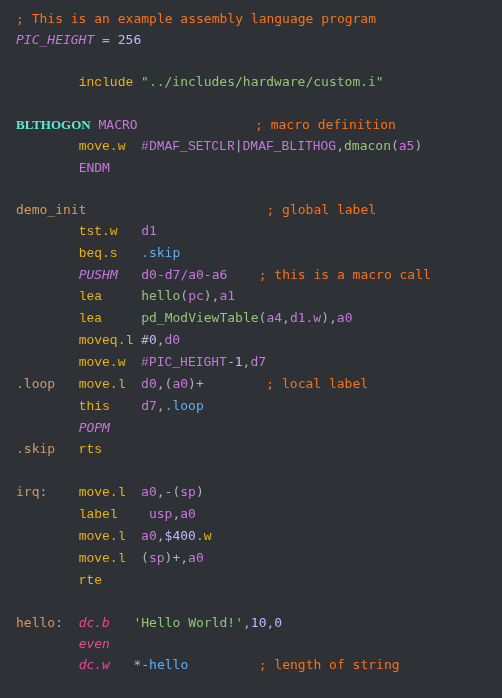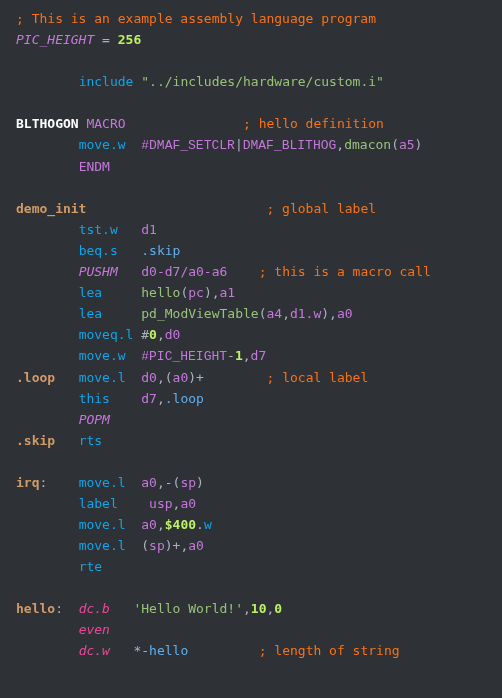--- a/index.html
+++ b/index.html
@@ -17,40 +17,40 @@
   pre.code {
     margin: 0;
     padding: 8px 12px 12px 16px;
     box-sizing: border-box;
     white-space: pre;
   }
   
   .c-comment   { color: #f97316; }
   .c-builtin   { color: #c678dd; font-family: Liberation Mono, monospace; }   
   .c-builtin-i { color: #c678dd; font-style: italic; }
-  .c-label     { color: #d19a66; font-weight: 700; margin-top: 40px; }   
-  .c-def       { color: #ffffff; font-weight: 600; }   
+  .c-label     { color: #d19a66; font-weight: 400; margin-top: 40px; }   
+  .c-def       { color: #5eead4; font-weight: 600; font-family: Liberation Serif, serif; }   
   .c-string    { color: #98c379; }   
-  .c-type      { color: #0ea5e9; }   
+  .c-type      { color: #eab308; font-family: Liberation Mono, monospace; }   
   .c-type-i    { color: #ec4899; font-style: italic; }
   .c-op        { color: #abb2bf; }   
-  .c-num       { color: #bef264; font-weight: bold; }   
+  .c-num       { color: #c4b5fd; }   
   .c-func      { color: #61afef; }   
   .c-keyword   { color: #c678dd; }   
   .c-magenta   { color: #c678dd; }
 </style>
 </head>
 <body>
 
 <pre class="code" id="code"><span><span class="c-comment">; This is an example assembly language program</span></span>
 <span><span class="c-builtin-i">PIC_HEIGHT</span><span class="c-op"> = </span><span class="c-num">256</span></span>
 <span></span>
 <span><span class="c-op">        </span><span class="c-type">include</span><span class="c-op"> </span><span class="c-string">"../includes/hardware/custom.i"</span></span>
 <span></span>
-<span><span class="c-def">BLTHOGON</span><span class="c-op"> </span><span class="c-keyword">MACRO</span><span class="c-op">               </span><span class="c-comment">; hello definition</span></span>
+<span><span class="c-def">BLTHOGON</span><span class="c-op"> </span><span class="c-keyword">MACRO</span><span class="c-op">               </span><span class="c-comment">; macro definition</span></span>
 <span><span class="c-op">        </span><span class="c-type">move.w</span><span class="c-op">  </span><span class="c-builtin">#DMAF_SETCLR</span><span class="c-op">|</span><span class="c-builtin">DMAF_BLITHOG</span><span class="c-op">,</span><span class="c-string">dmacon</span><span class="c-op">(</span><span class="c-magenta">a5</span><span class="c-op">)</span></span>
 <span><span class="c-op">        </span><span class="c-keyword">ENDM</span></span>
 <span></span>
 <span><span class="c-label">demo_init</span><span class="c-op">                       </span><span class="c-comment">; global label</span></span>
 <span><span class="c-op">        </span><span class="c-type">tst.w</span><span class="c-op">   </span><span class="c-magenta">d1</span></span>
 <span><span class="c-op">        </span><span class="c-type">beq.s</span><span class="c-op">   </span><span class="c-func">.skip</span></span>
 <span><span class="c-op">        </span><span class="c-builtin-i">PUSHM</span><span class="c-op">   </span><span class="c-magenta">d0-d7/a0-a6</span><span class="c-op">    </span><span class="c-comment">; this is a macro call</span></span>
 <span><span class="c-op">        </span><span class="c-type">lea</span><span class="c-op">     </span><span class="c-string">hello</span><span class="c-op">(</span><span class="c-magenta">pc</span><span class="c-op">),</span><span class="c-magenta">a1</span></span>
 <span><span class="c-op">        </span><span class="c-type">lea</span><span class="c-op">     </span><span class="c-string">pd_ModViewTable</span><span class="c-op">(</span><span class="c-magenta">a4</span><span class="c-op">,</span><span class="c-magenta">d1.w</span><span class="c-op">),</span><span class="c-magenta">a0</span></span>
 <span><span class="c-op">        </span><span class="c-type">moveq.l</span><span class="c-op"> #</span><span class="c-num">0</span><span class="c-op">,</span><span class="c-magenta">d0</span></span>

